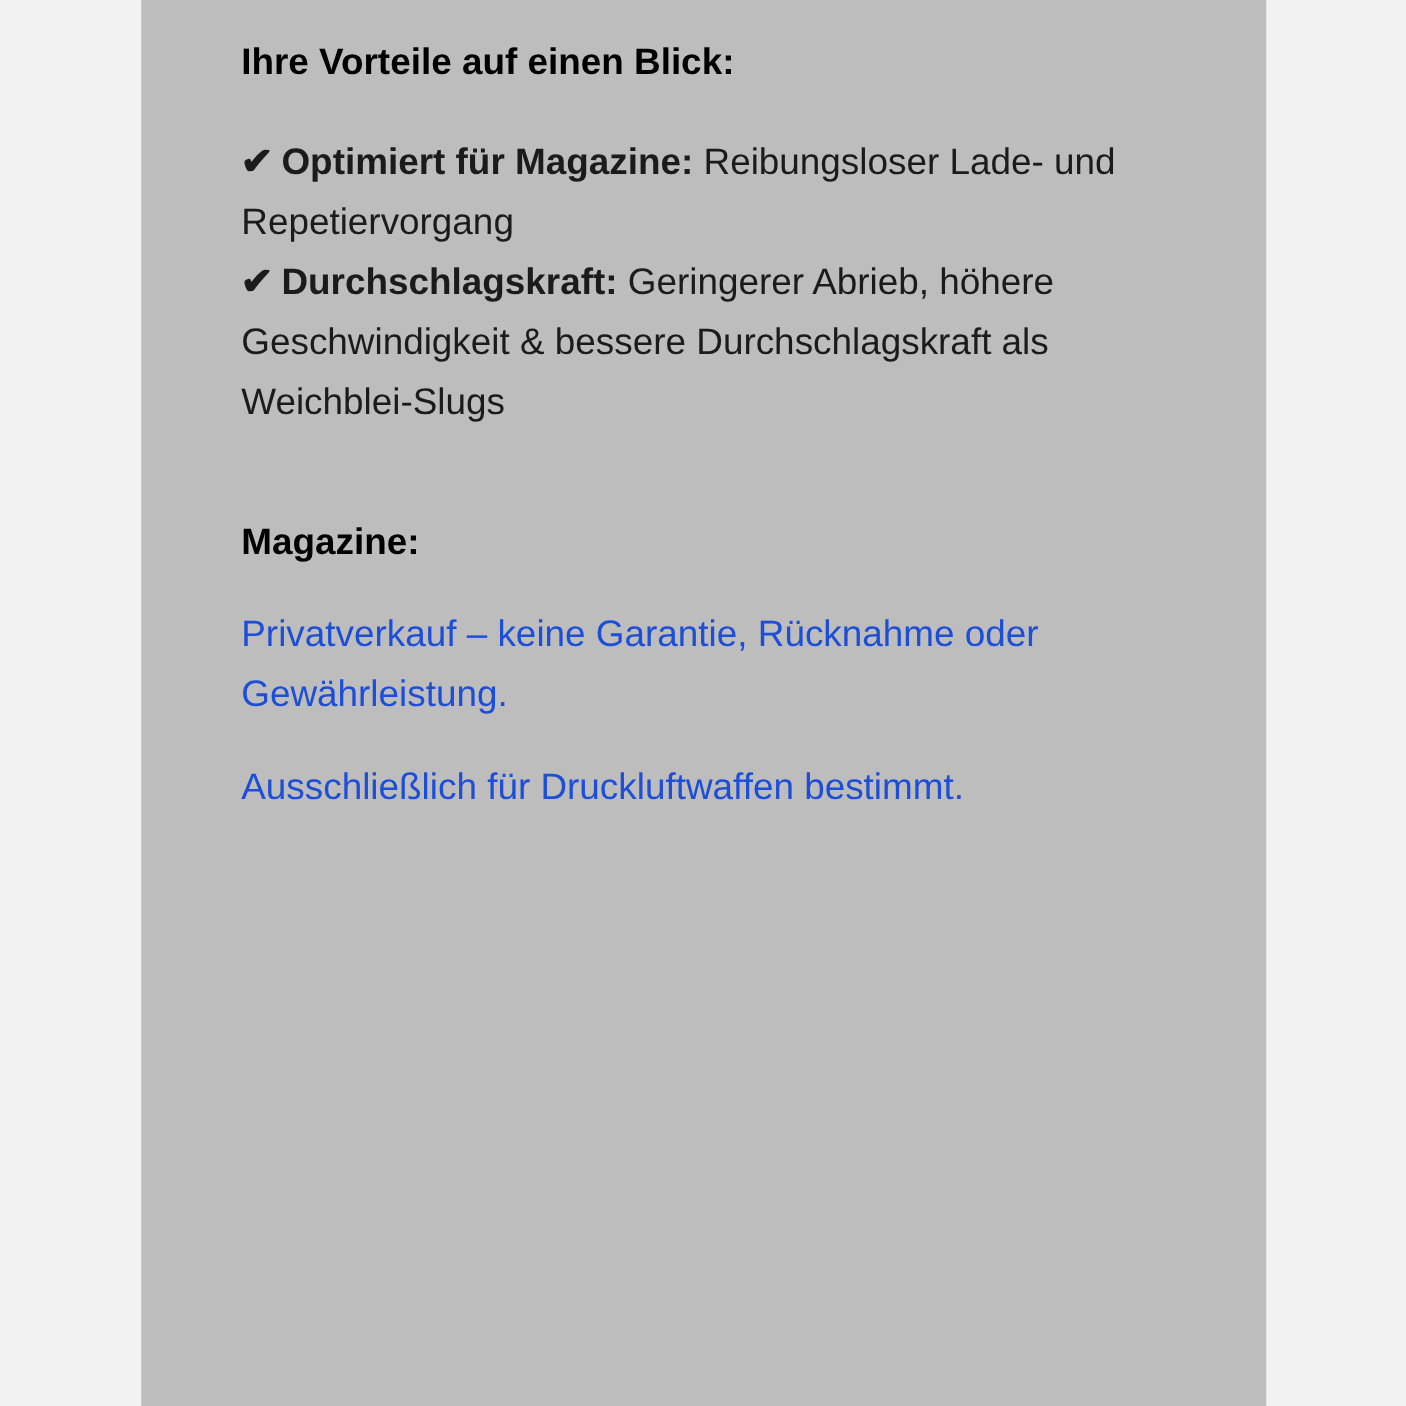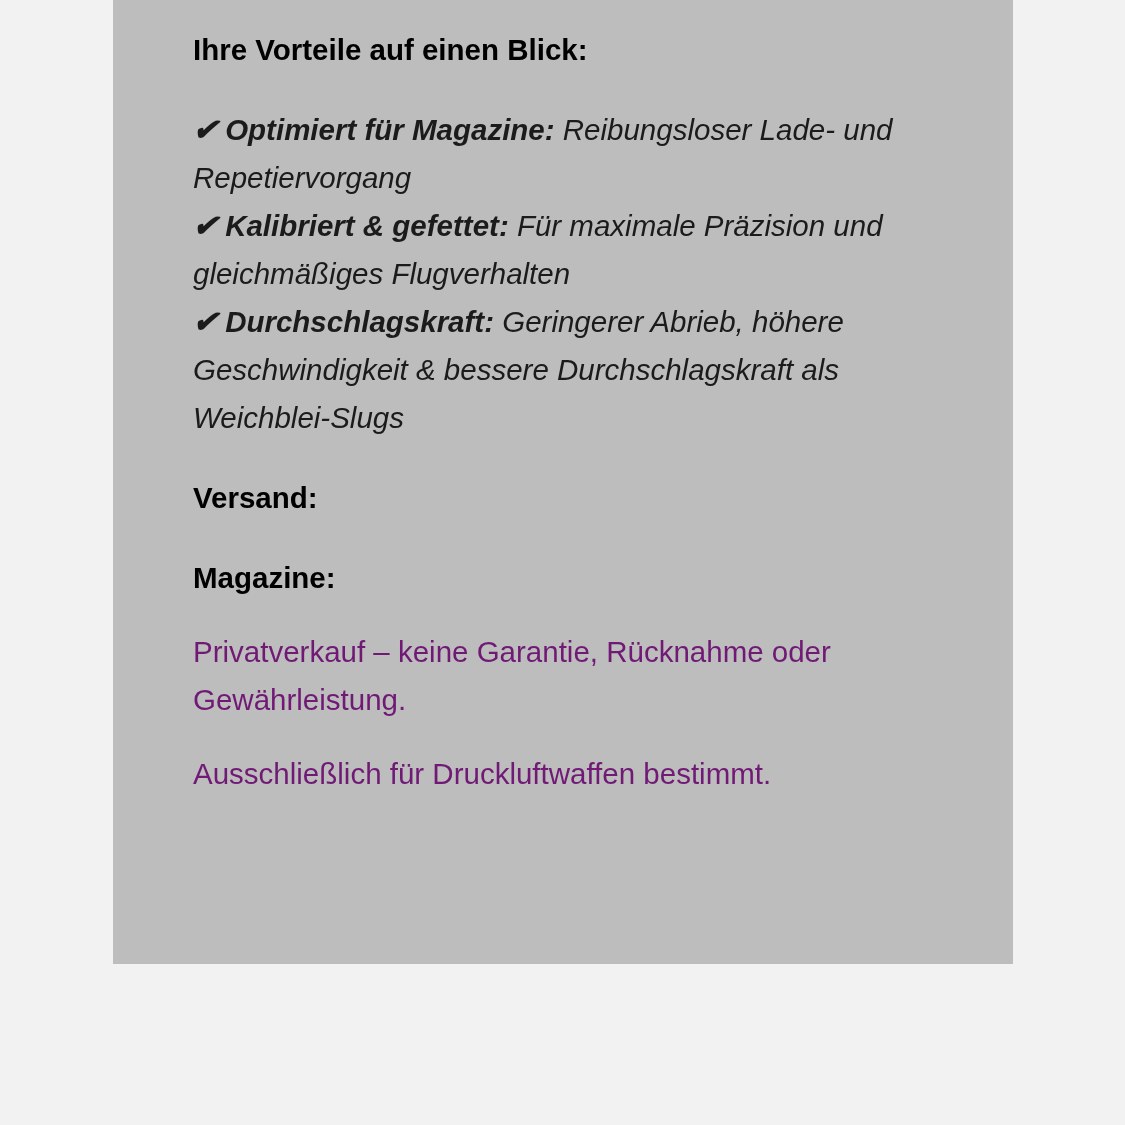--- a/index.html
+++ b/index.html
@@ -17,37 +17,36 @@
     position: relative;
     width: 1125px;
     height: 1125px;
     background: #f2f2f2;
   }
   #sheet {
     position: absolute;
     left: 113px;
     top: 0;
     width: 900px;
-    height: 964px;
+    height: 1125px;
     background: #bdbdbd;
     box-sizing: border-box;
     padding: 26px 66px 0 80px;
   }
   .heading {
     font-weight: bold;
     font-size: 29.5px;
     line-height: 48px;
   }
   .spacer-lg { height: 32px; }
   .spacer-md { height: 26px; }
   .bullet-list {
     margin: 0;
     padding: 0;
     list-style: none;
-    font-style: italic;
   }
   .bullet-item {
     font-size: 29.5px;
     line-height: 48px;
     color: #1b1b1b;
     text-indent: 0;
   }
   .check {
     font-weight: bold;
     font-size: 30px;
@@ -55,51 +54,47 @@
     display: inline-block;
     transform: scaleX(1.05);
     margin-right: 7px;
   }
   .lbl {
     font-weight: bold;
   }
   .body-par {
     font-size: 29.5px;
     line-height: 48px;
-    color: #701a75;
+    color: #1d4ed8;
   }
   .all-bold {
     font-weight: bold;
   }
 </style>
 </head>
 <body>
 
 <div id="page">
   <div id="sheet">
 
     <div class="heading">Ihre Vorteile auf einen Blick:</div>
 
     <div class="spacer-lg"></div>
 
     <ul class="bullet-list">
       <li class="bullet-item">
         <span class="check">✔</span><span class="lbl">Optimiert für Magazine:</span> <span>Reibungsloser Lade- und Repetiervorgang</span>
       </li>
       <li class="bullet-item">
-        <span class="check">✔</span><span class="lbl">Kalibriert &amp; gefettet:</span> <span>Für maximale Präzision und gleichmäßiges Flugverhalten</span>
-      </li>
-      <li class="bullet-item">
         <span class="check">✔</span><span class="lbl">Durchschlagskraft:</span> <span>Geringerer Abrieb, höhere Geschwindigkeit &amp; bessere Durchschlagskraft als Weichblei-Slugs</span>
       </li>
     </ul>
 
     <div class="spacer-lg"></div>
 
-    <div class="heading">Versand:</div>
 
     <div class="spacer-lg"></div>
 
     <div class="heading">Magazine:</div>
 
     <div class="spacer-md"></div>
 
     <div class="body-par">Privatverkauf – keine Garantie, Rücknahme oder Gewährleistung.</div>
 
     <div class="spacer-md"></div>

